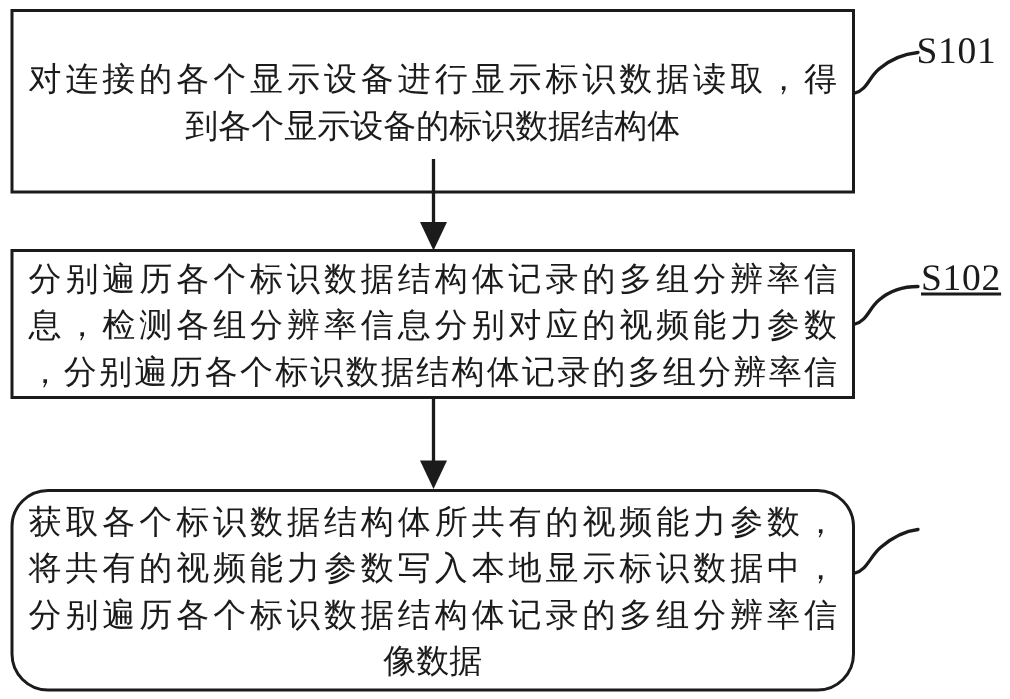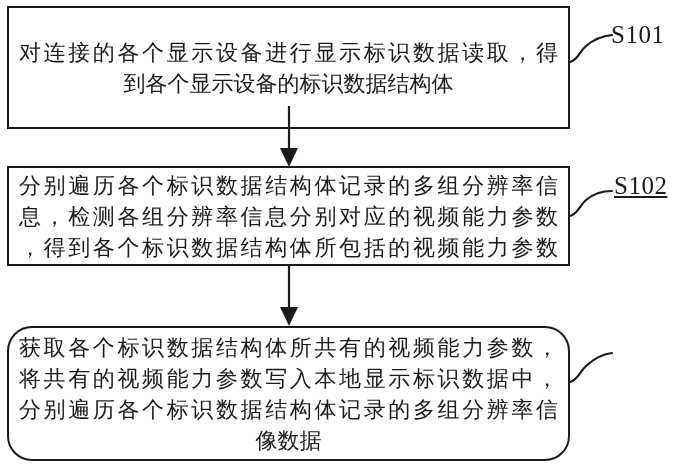--- a/index.html
+++ b/index.html
@@ -78,21 +78,21 @@
   </div>
 
   <svg class="arrow a1" width="22" height="62" viewBox="0 0 22 62">
     <line x1="11" y1="0" x2="11" y2="44" stroke="#1b1b1b" stroke-width="2.2"></line>
     <polygon points="2,42 20,42 11,61" fill="#1b1b1b"></polygon>
   </svg>
 
   <div class="flow-box b2">
     <div class="box-line jline">分别遍历各个标识数据结构体记录的多组分辨率信</div>
     <div class="box-line jline">息，检测各组分辨率信息分别对应的视频能力参数</div>
-    <div class="box-line jline">，得到各个标识数据结构体所包括的视频能力参数</div>
+    <div class="box-line jline">，分别遍历各个标识数据结构体记录的多组分辨率信</div>
   </div>
 
   <svg class="arrow a2" width="22" height="62" viewBox="0 0 22 62">
     <line x1="11" y1="0" x2="11" y2="44" stroke="#1b1b1b" stroke-width="2.2"></line>
     <polygon points="2,42 20,42 11,61" fill="#1b1b1b"></polygon>
   </svg>
 
   <div class="flow-box b3">
     <div class="box-line jline">获取各个标识数据结构体所共有的视频能力参数，</div>
     <div class="box-line jline">将共有的视频能力参数写入本地显示标识数据中，</div>

